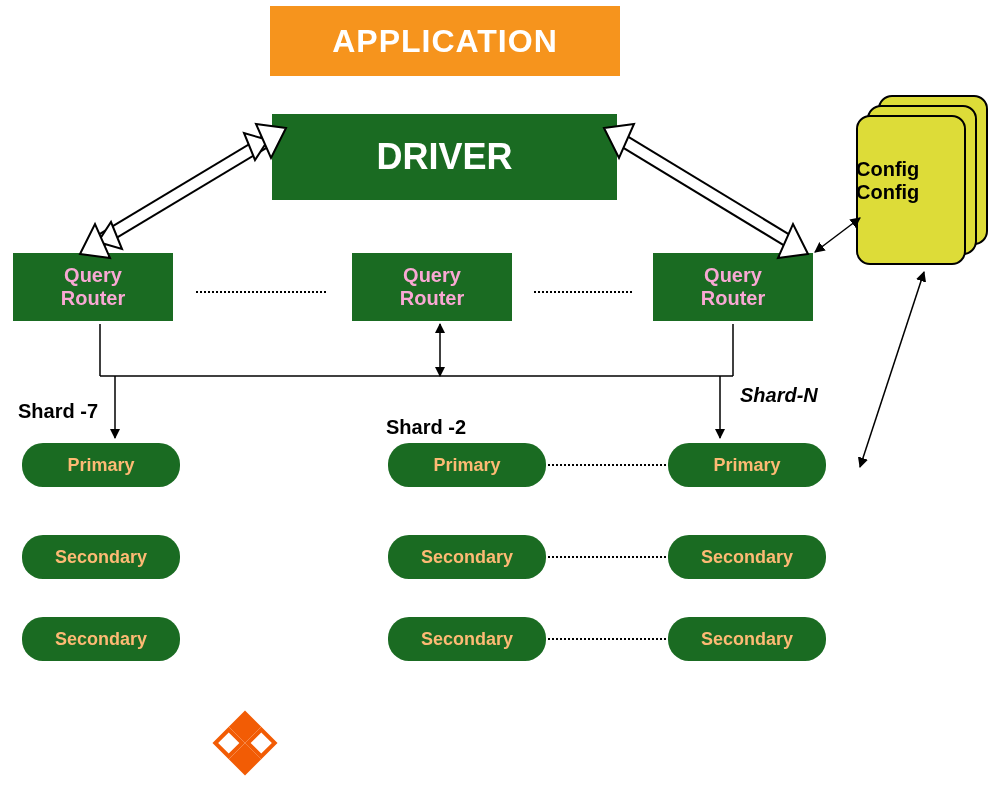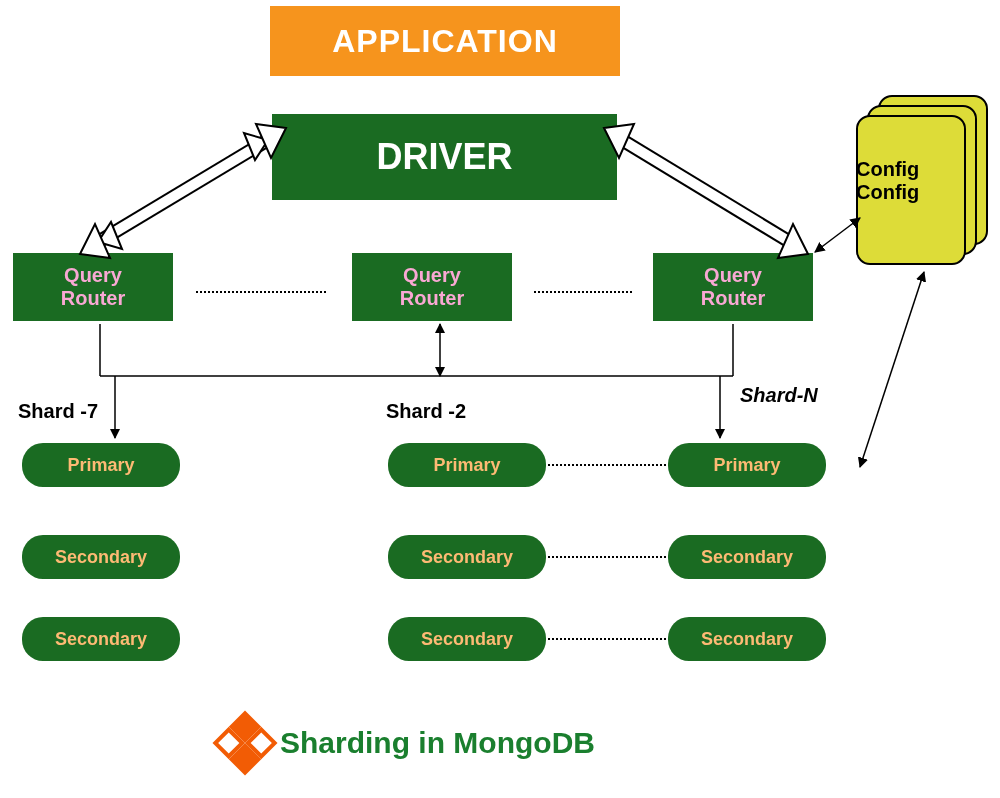--- a/index.html
+++ b/index.html
@@ -134,21 +134,21 @@
 </div>
 <div class="box qr-box" style="left:653px; top:253px; width:160px; height:68px;">
   <span>Query
 Router</span>
 </div>
 
 <div class="dotted-h" style="left:196px; top:291px; width:130px;"></div>
 <div class="dotted-h" style="left:534px; top:291px; width:98px;"></div>
 
 <div class="shard-label" style="left:18px; top:400px;">Shard -7</div>
-<div class="shard-label" style="left:386px; top:400px;">Shard -2</div>
+<div class="shard-label" style="left:386px; top:416px;">Shard -2</div>
 <div class="shard-label" style="left:740px; top:384px;font-style:italic;">Shard-N</div>
 
 <div class="box node-box" style="left:22px; top:443px; width:158px; height:44px;">
   <span>Primary</span>
 </div>
 <div class="box node-box" style="left:22px; top:535px; width:158px; height:44px;">
   <span>Secondary</span>
 </div>
 <div class="box node-box" style="left:22px; top:617px; width:158px; height:44px;">
   <span>Secondary</span>
@@ -221,14 +221,13 @@
   </g>
 </svg>
 
 <div class="caption" style="left:222px; top:720px;">
   <div class="gfg-logo">
     <div style="background:#f25c05;"></div>
     <div style="background:transparent; border:4px solid #f25c05;"></div>
     <div style="background:transparent; border:4px solid #f25c05;"></div>
     <div style="background:#f25c05;"></div>
   </div>
-  <span class="caption-text">Sharding in MongoDB</span>
 </div>
 
 </body></html>

